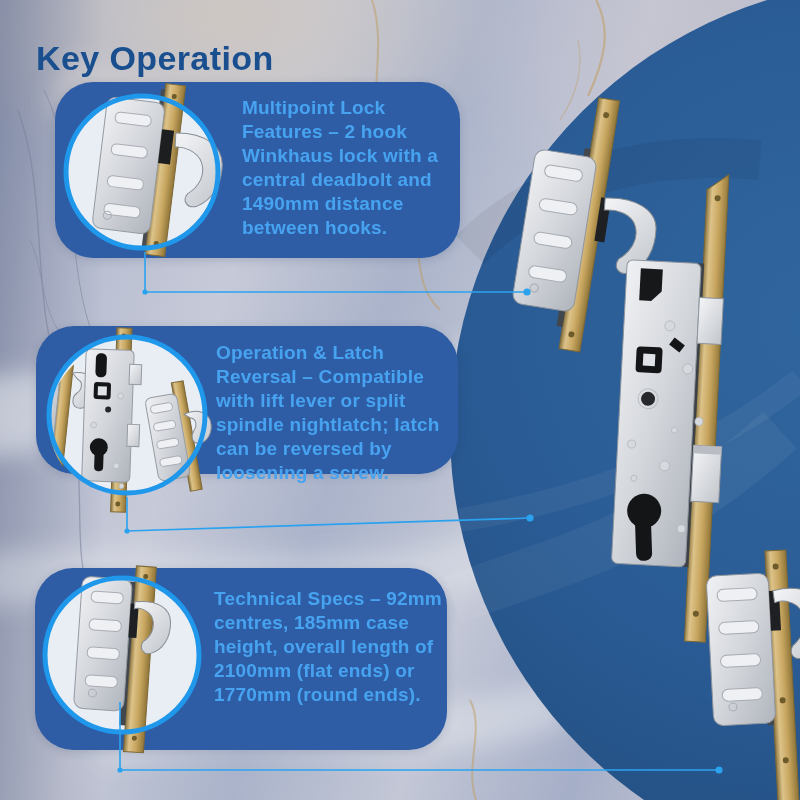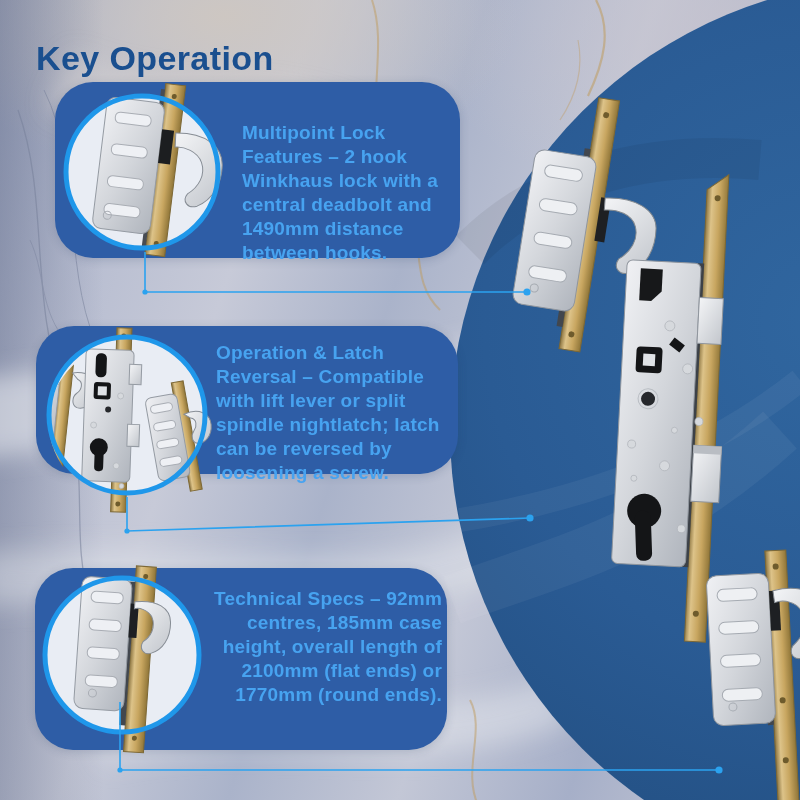--- a/index.html
+++ b/index.html
@@ -28,27 +28,27 @@
     font-size:34px;font-weight:bold;letter-spacing:0.4px;
     color:var(--titleNavy);
   }
 
   .card{
     position:absolute;background:var(--cardBg);border-radius:38px;z-index:4;
     box-shadow:0 2px 10px rgba(30,50,90,0.18);
   }
   #card-1{left:55px;top:82px;width:405px;height:176px;}
   #card-2{left:36px;top:326px;width:422px;height:148px;}
-  #card-3{left:35px;top:568px;width:412px;height:182px;text-align:right;}
+  #card-3{left:35px;top:568px;width:412px;height:182px;}
 
   .card-text{
     position:absolute;color:var(--textBlue);
     font-weight:bold;font-size:19px;line-height:24px;letter-spacing:0.2px;
   }
-  #card-1 .card-text{left:187px;top:39px;width:212px;}
+  #card-1 .card-text{left:187px;top:14px;width:212px;}
   #card-2 .card-text{left:180px;top:15px;width:232px;}
   #card-3 .card-text{left:179px;top:19px;width:228px;}
 
   .inset{position:absolute;overflow:visible;}
   #inset-1{left:0;top:0;}
   #inset-2{left:0;top:0;}
   #inset-3{left:0;top:0;}
 
   #connectors{z-index:6;pointer-events:none;}
   #bg-veins{z-index:1;}

